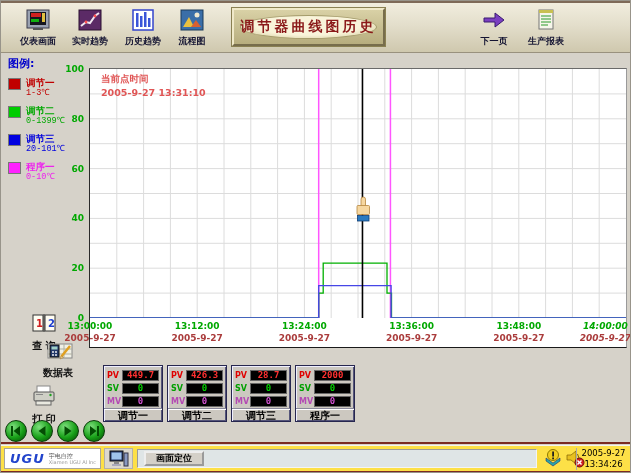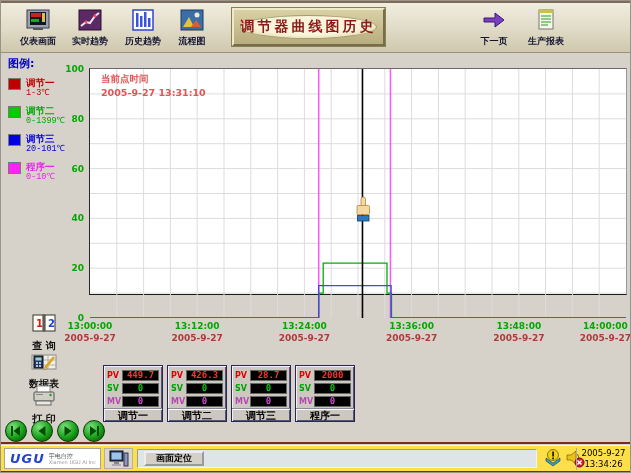--- a/index.html
+++ b/index.html
@@ -42,35 +42,35 @@
   .legend-item { position:relative; margin-bottom:6px; min-height:22px; }
   .legend-swatch { position:absolute; left:0; top:1px; width:13px; height:12px; border:1px solid #777; }
   .legend-name { margin-left:18px; font-size:9.5px; font-weight:bold; line-height:11px; white-space:nowrap; }
   .legend-range { margin-left:18px; font-size:8.5px; line-height:10px; white-space:nowrap;font-family:Liberation Mono, monospace; }
   .c-red   { color:#c00000; } .s-red   { background:#c00000; }
   .c-green { color:#00a800; } .s-green { background:#00cc00; }
   .c-blue  { color:#0000dd; } .s-blue  { background:#0000e0; }
   .c-mag   { color:#ee22ee; } .s-mag   { background:#ff22ff; }
   
   .plot {
-    position:absolute; left:88px; top:67px; width:538px; height:227px;
+    position:absolute; left:88px; top:67px; width:538px; height:280px;
     background:#ffffff;
     border:1px solid; border-color:#6a6a6a #9a9a9a #1a1a1a #2a2a2a;
   }
   .plot svg { position:absolute; left:0; top:0; }
   .annotation { position:absolute; left:11px; top:3px; color:#e05555; font-weight:bold; font-size:9.5px; line-height:14px; white-space:nowrap; }
   #cursor-hand { position:absolute; top:127px; width:18px; height:27px; }
   .ylab { position:absolute; left:0; width:83px; text-align:right; font-size:9px; font-weight:bold; color:#00a800; }
   .xlab { position:absolute; top:320px; text-align:center; transform:translateX(-50%); white-space:nowrap; }
   .xlab .xtime { font-size:9px; font-weight:bold; color:#00a800; }
   .xlab .xdate { font-size:9px; font-weight:bold; color:#aa3c3c; margin-top:2px; }
   
   .side-btn { position:absolute; left:14px; width:58px; display:flex; flex-direction:column; align-items:center; cursor:pointer; }
   .side-btn .sb-label { font-size:10px; font-weight:bold; color:#111; margin-top:1px; white-space:nowrap; }
-  #btn-query { top:312px; } #btn-datasheet { top:349px; } #btn-print { top:384px; }
+  #btn-query { top:312px; } #btn-datasheet { top:338px;align-items:flex-end; } #btn-print { top:384px; }
   
   .panels { position:absolute; left:102px; top:364px; display:flex; gap:4px; }
   .panel {
     width:60px; height:57px; background:#ccc8c0;
     border:1px solid #27274f;
     box-shadow:inset 1px 1px 0 #eef, inset -1px -1px 0 #55557a;
     padding:3px 3px 0 3px;
   }
   .prow { display:flex; align-items:center; height:12px; margin-bottom:1px; }
   .plab { width:15px; font-size:8px; font-weight:bold; }
@@ -295,21 +295,21 @@
       <div class="xdate">2005-9-27</div>
     </div>
     <div class="xlab" style="left: 410.6px;">
       <div class="xtime">13:36:00</div>
       <div class="xdate">2005-9-27</div>
     </div>
     <div class="xlab" style="left: 517.8px;">
       <div class="xtime">13:48:00</div>
       <div class="xdate">2005-9-27</div>
     </div>
-    <div class="xlab" style="left: 625px; transform: translateX(-90%);">
+    <div class="xlab" style="left: 625px; transform: translateX(-90%); font-style: italic;">
       <div class="xtime">14:00:00</div>
       <div class="xdate">2005-9-27</div>
     </div>
   </div>
 
 <div class="side-btn" id="btn-query">
   <span>
     <svg width="26" height="21" viewBox="0 0 26 21">
         <rect x="2" y="2" width="10" height="16" fill="#fffdf2" stroke="#333"></rect>
         <rect x="14" y="2" width="10" height="16" fill="#fffdf2" stroke="#333"></rect>

